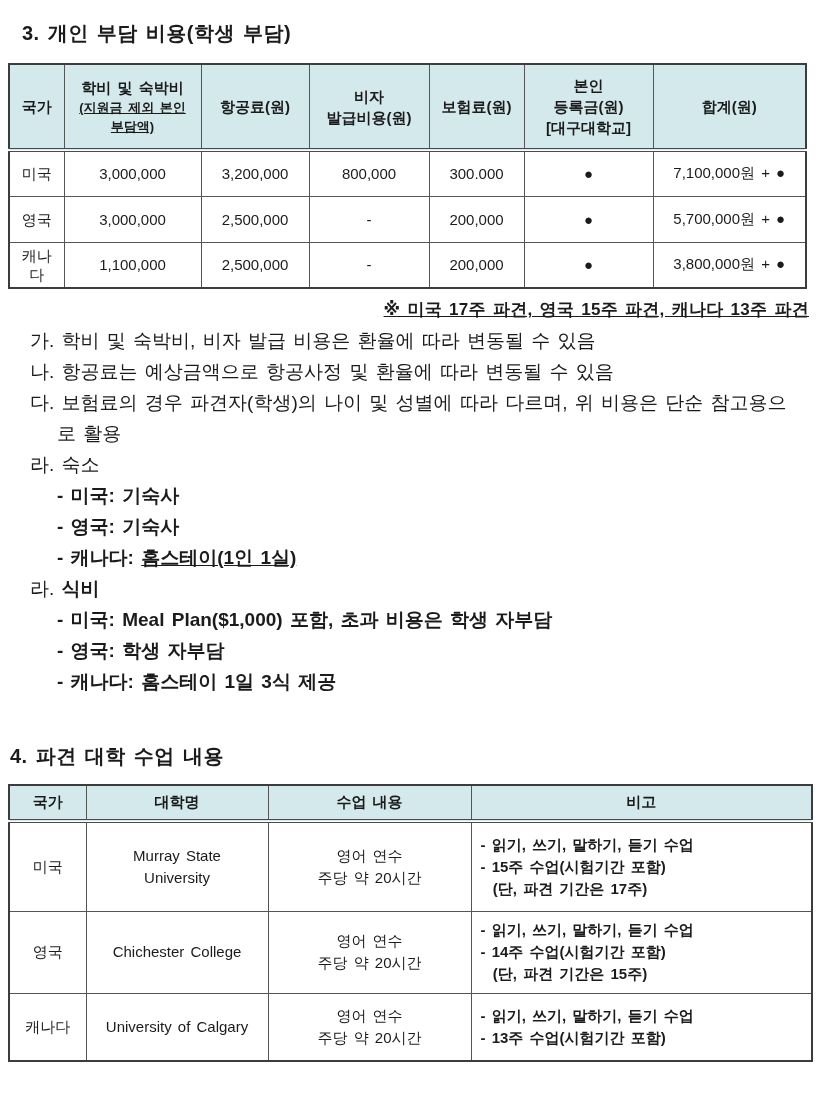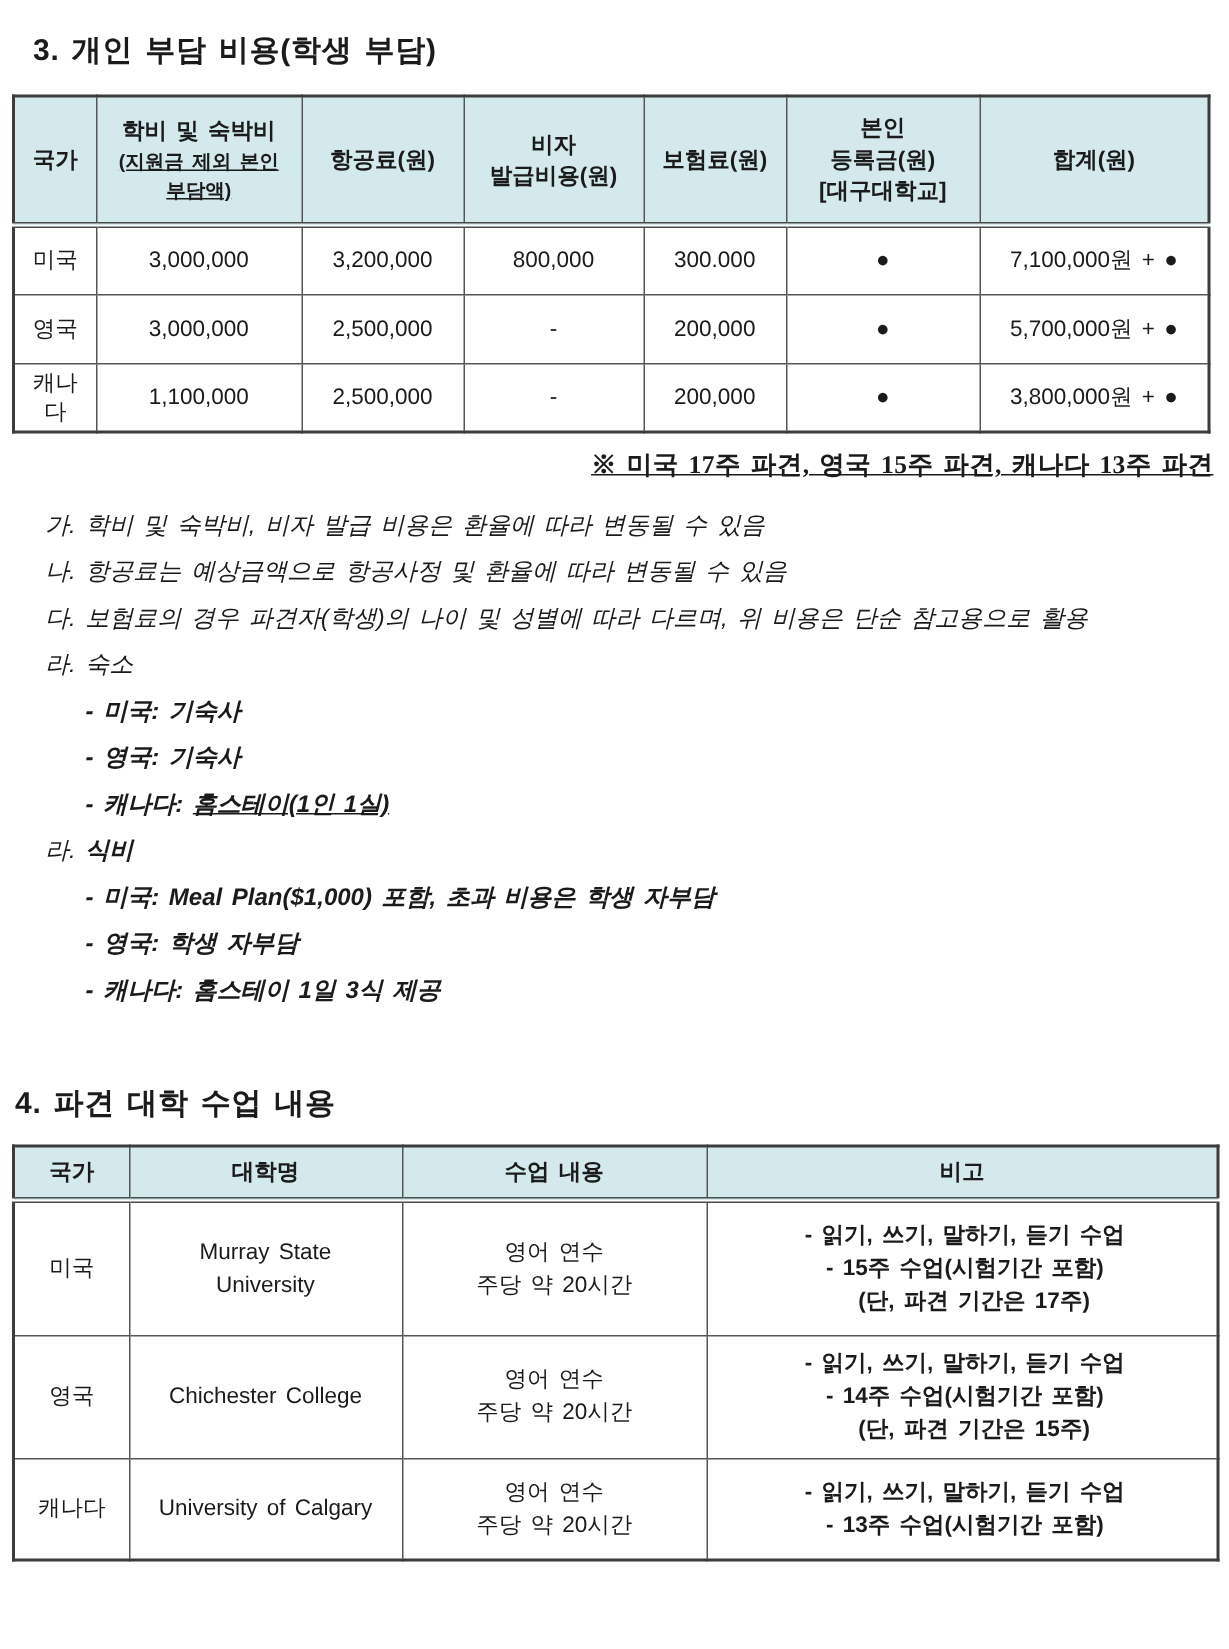--- a/index.html
+++ b/index.html
@@ -56,44 +56,42 @@
   .total-cell { font-weight: normal; }
 
   
   .footnote {
     margin: 9px 10px 0 0;
     text-align: right;
     font-size: 17px;
     font-weight: bold;
     text-decoration: underline;
     letter-spacing: 0.3px;
-    font-family: Liberation Serif, serif;
   }
 
   
   .notes {
-    margin: 14px 20px 0 30px;
-    font-size: 16px;
+    margin: 4px 20px 0 30px;
+    font-size: 19px;
     line-height: 31px;
-    font-style: italic;
   }
   .hang { padding-left: 27px; text-indent: -27px; }
   .sub-item { margin-left: 27px; font-weight: bold; }
   .bold { font-weight: bold; }
   .underline { text-decoration: underline; }
 
   
   .t2 { width: 803px; }
   .t2 thead th { height: 36px; }
   .t2 td { line-height: 22px; }
   .row-usa td { height: 90px; }
   .row-uk td { height: 82px; }
   .row-ca td { height: 68px; }
   .remarks-cell {
-    text-align: center;
+    text-align: left;
     font-weight: bold;
     padding-left: 9px;
     white-space: pre-wrap;
   }
 </style>
 </head>
 <body>
 
 <div class="page">
 

